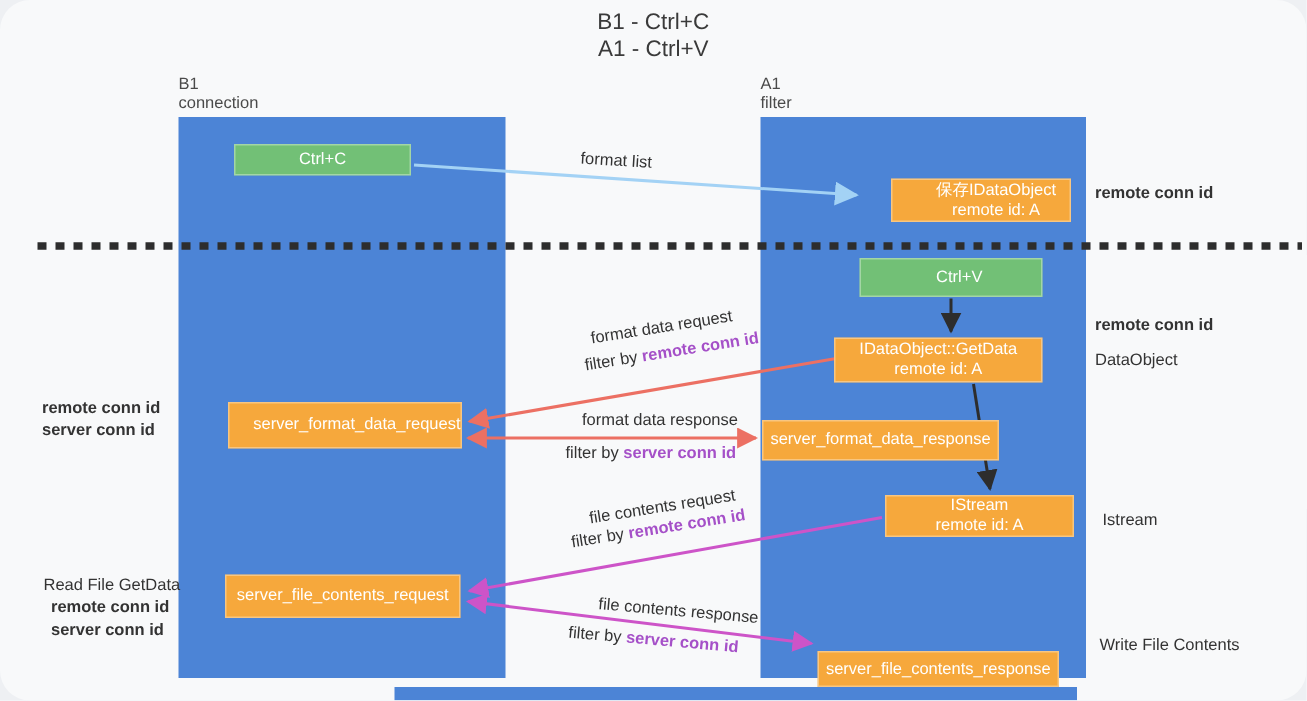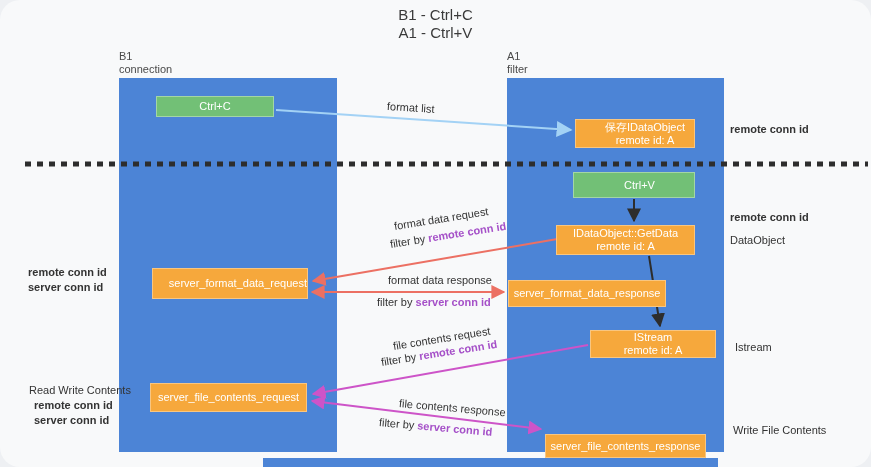--- a/index.html
+++ b/index.html
@@ -20,21 +20,21 @@
 
   svg#wires{position:absolute;left:0;top:0;z-index:2;}
 
   .node{position:absolute;z-index:3;display:flex;flex-direction:column;align-items:center;
     justify-content:center;color:#fff;font-size:11px;line-height:13px;text-align:center;
     box-sizing:border-box;border:1px solid rgba(255,255,255,0.35);}
   .node.green{background:#72c076;}
   .node.orange{background:#f6a83c;}
 
   #node-ctrl-c{left:156px;top:96px;width:118px;height:21px;}
-  #node-save-idata{left:575px;top:119px;width:120px;height:29px;padding-left:20px;}
+  #node-save-idata{left:594px;top:119px;width:120px;height:29px;padding-left:20px;}
   #node-ctrl-v{left:573px;top:172px;width:122px;height:26px;padding-left:11px;}
   #node-getdata{left:556px;top:225px;width:139px;height:30px;}
   #node-format-request{left:152px;top:268px;width:156px;height:31px;align-items:flex-end;}
   #node-format-response{left:508px;top:280px;width:158px;height:27px;}
   #node-istream{left:590px;top:330px;width:126px;height:28px;}
   #node-file-request{left:150px;top:383px;width:157px;height:29px;}
   #node-file-response{left:545px;top:434px;width:161px;height:24px;}
 
   .edge-label{position:absolute;z-index:3;font-size:11px;color:#333;white-space:nowrap;
     transform-origin:left center;}
@@ -174,17 +174,17 @@
   <div class="edge-label" id="lbl-fcresp-2"><span>filter by </span><span class="purple">server conn id</span></div>
 
   <div class="side-label bold purple" id="sl-remote-top">remote conn id</div>
   <div class="side-label bold purple" id="sl-remote-mid">remote conn id</div>
   <div class="side-label" id="sl-dataobject">DataObject</div>
   <div class="side-label" id="sl-istream">Istream</div>
   <div class="side-label" id="sl-write-file">Write File Contents</div>
 
   <div class="side-label bold purple" id="sl-left-remote-1">remote conn id</div>
   <div class="side-label bold greentxt" id="sl-left-server-1">server conn id</div>
-  <div class="side-label" id="sl-read-file">Read Write Contents</div>
+  <div class="side-label" id="sl-read-file">Read File GetData</div>
   <div class="side-label bold purple" id="sl-left-remote-2">remote conn id</div>
   <div class="side-label bold greentxt" id="sl-left-server-2">server conn id</div>
 
 </div>
 
 </body></html>

